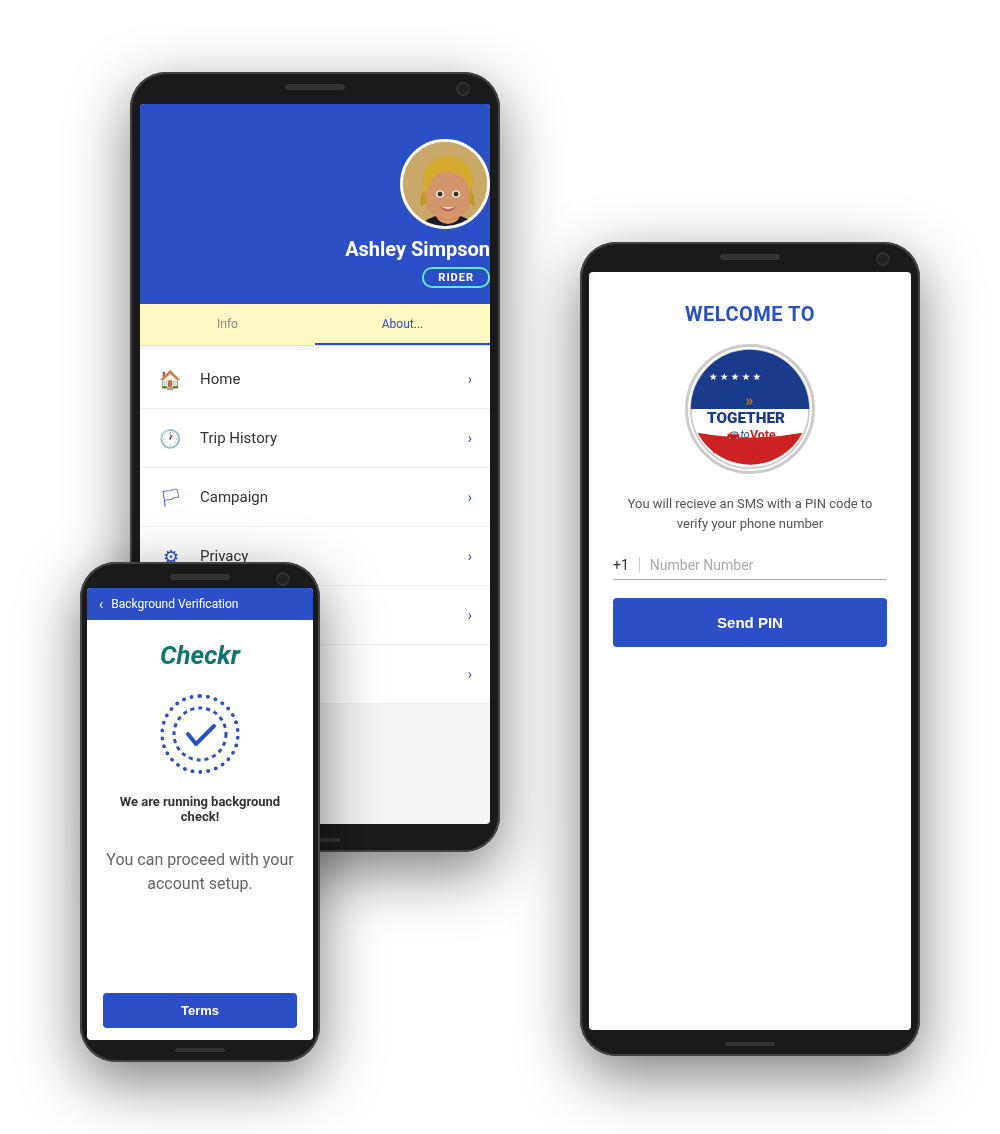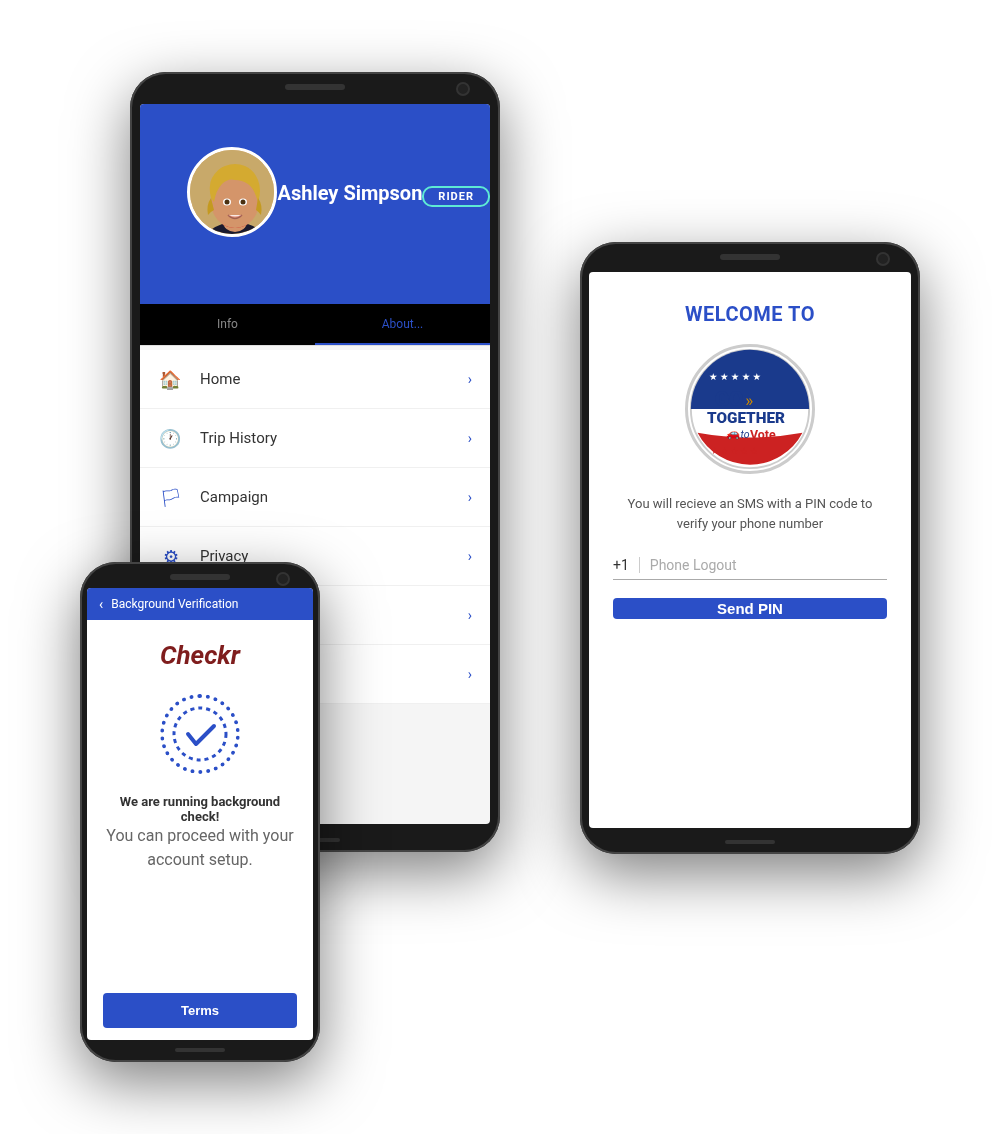--- a/index.html
+++ b/index.html
@@ -79,22 +79,22 @@
     .profile-screen {
       width: 100%;
       height: 100%;
       background: #f5f5f5;
     }
     .profile-header {
       background: #2b4fc7;
       width: 100%;
       height: 200px;
       display: flex;
-      flex-direction: row;
-      align-items: center;
+      flex-direction: column;
+      align-items: flex-end;
       justify-content: flex-end;
       padding-bottom: 16px;
       position: relative;
     }
     .profile-avatar {
       width: 90px;
       height: 90px;
       border-radius: 50%;
       border: 3px solid white;
       overflow: hidden;
@@ -115,21 +115,21 @@
       color: white;
       font-size: 11px;
       font-weight: bold;
       padding: 2px 14px;
       border-radius: 10px;
       letter-spacing: 1px;
     }
 
     
     .profile-tab-bar {
-      background: #000000;
+      background: #fef9c3;
       display: flex;
       border-bottom: 1px solid #ddd;
       height: 42px;
       align-items: center;
     }
     .profile-tab {
       flex: 1;
       text-align: center;
       font-size: 12px;
       color: #888;
@@ -170,21 +170,21 @@
     }
     .menu-arrow {
       margin-left: auto;
       color: #2b4fc7;
       font-size: 14px;
     }
 
     
     .phone-right {
       width: 340px;
-      height: 612px;
+      height: 814px;
       top: 200px;
       right: 30px;
       z-index: 3;
     }
     .phone-right .phone-screen {
       top: 30px;
       left: 9px;
       right: 9px;
       bottom: 26px;
       border-radius: 4px;
@@ -245,21 +245,21 @@
     .phone-placeholder {
       font-size: 14px;
       color: #aaa;
     }
     .send-pin-btn {
       width: 100%;
       background: #2b4fc7;
       color: white;
       border: none;
       border-radius: 4px;
-      padding: 2px;
+      padding: 16px;
       font-size: 15px;
       font-weight: bold;
       cursor: pointer;
       margin-bottom: 12px;
     }
     .terms-text {
       text-align: center;
       font-size: 11px;
       color: #666;
       line-height: 1.6;
@@ -307,42 +307,42 @@
     .checkr-body {
       flex: 1;
       display: flex;
       flex-direction: column;
       align-items: center;
       padding: 20px 16px;
     }
     .checkr-logo {
       font-size: 26px;
       font-weight: bold;
-      color: #7f1d1d;
+      color: #0f766e;
       margin-bottom: 24px;
       font-style: italic;
     }
     .checkr-icon-circle {
       width: 80px;
       height: 80px;
       border-radius: 50%;
       border: 4px dotted #2b4fc7;
       display: flex;
       align-items: center;
       justify-content: center;
       margin-bottom: 20px;
       font-size: 32px;
       color: #2b4fc7;
     }
     .checkr-title {
       font-size: 13px;
       font-weight: bold;
       color: #333;
       text-align: center;
-      margin-bottom: 0;
+      margin-bottom: 24px;
     }
     .checkr-desc {
       font-size: 16px;
       color: #666;
       text-align: center;
       line-height: 1.5;
     }
     .checkr-footer {
       padding: 12px 16px;
     }
@@ -485,21 +485,21 @@
             <text x="65" y="96" font-size="13" font-weight="bold" fill="#cc2222">Vote</text>
 
             <text x="24" y="112" font-size="9" fill="#cc2222">★ ★ ★ ★ ★</text>
           </svg>
         </div>
 
         <div class="sms-text">You will recieve an SMS with a PIN code to verify your phone number</div>
 
         <div class="phone-input-row">
           <div class="country-code">+1</div>
-          <div class="phone-placeholder">Phone Logout</div>
+          <div class="phone-placeholder">Number Number</div>
         </div>
 
         <button class="send-pin-btn">Send PIN</button>
 
 
       </div>
     </div>
     <div class="phone-bottom-bar"></div>
   </div>
 

